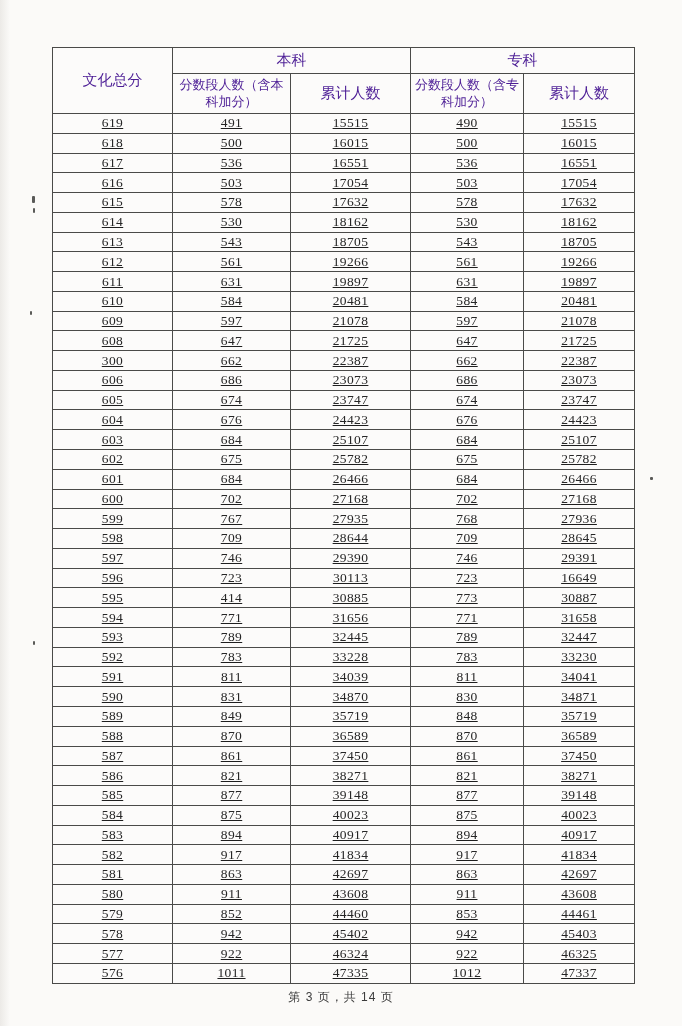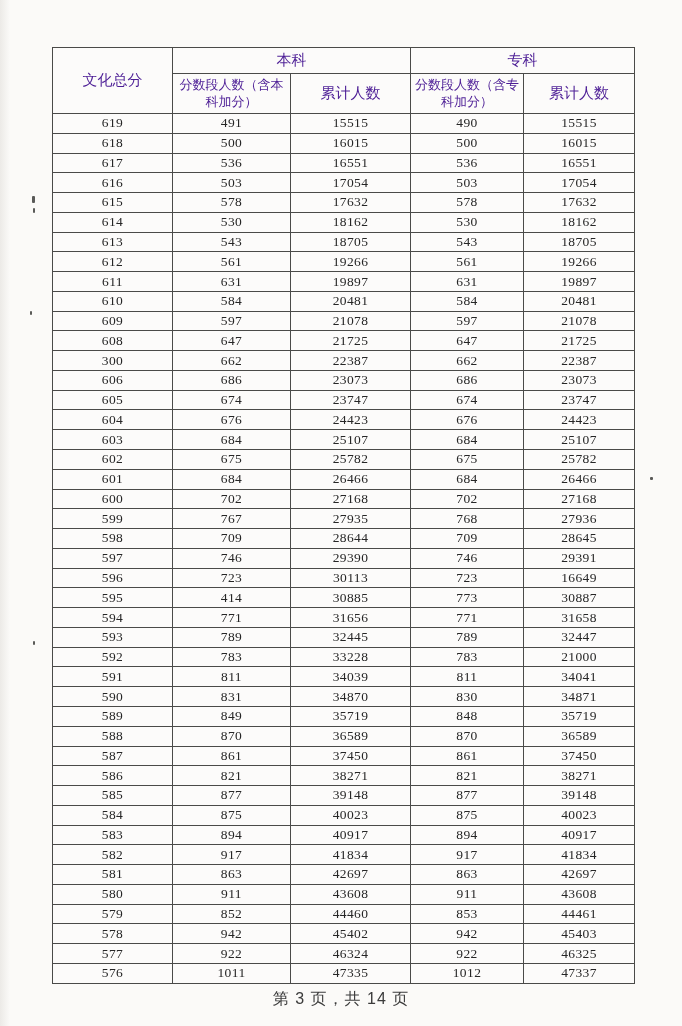--- a/index.html
+++ b/index.html
@@ -42,34 +42,34 @@
   .score-table thead tr.sub-row { height: 40px; }
   .score-table thead th {
     font-size: 15px;
     line-height: 1.3;
     color: #4c1d95;
   }
   .score-table thead th.seg-head {
     font-size: 13px;
     padding: 0 4px;
   }
-  .score-table tbody tr { height: 19.77px; }
+  .score-table tbody tr { height: 19.77px; text-decoration: underline; }
   .score-table tbody td {
     font-size: 13.5px;
     letter-spacing: 0.4px;
     color: #262626;
   }
   .page-footer {
     position: absolute;
     top: 989px;
     left: 0;
     width: 682px;
     text-align: center;
     font-family: "Liberation Sans", "DejaVu Sans", sans-serif;
-    font-size: 16px;
+    font-size: 12px;
     color: #3b3b3b;
     letter-spacing: 1px;
   }
   .speck {
     position: absolute;
     background: #5a5a58;
     border-radius: 1px;
   }
   .speck.s1 { left: 32px; top: 196px; width: 3px; height: 7px; }
   .speck.s2 { left: 33px; top: 208px; width: 2px; height: 5px; }
@@ -297,21 +297,21 @@
         <td>789</td>
         <td>32445</td>
         <td>789</td>
         <td>32447</td>
       </tr>
       <tr>
         <td>592</td>
         <td>783</td>
         <td>33228</td>
         <td>783</td>
-        <td>21000</td>
+        <td>33230</td>
       </tr>
       <tr>
         <td>591</td>
         <td>811</td>
         <td>34039</td>
         <td>811</td>
         <td>34041</td>
       </tr>
       <tr>
         <td>590</td>

